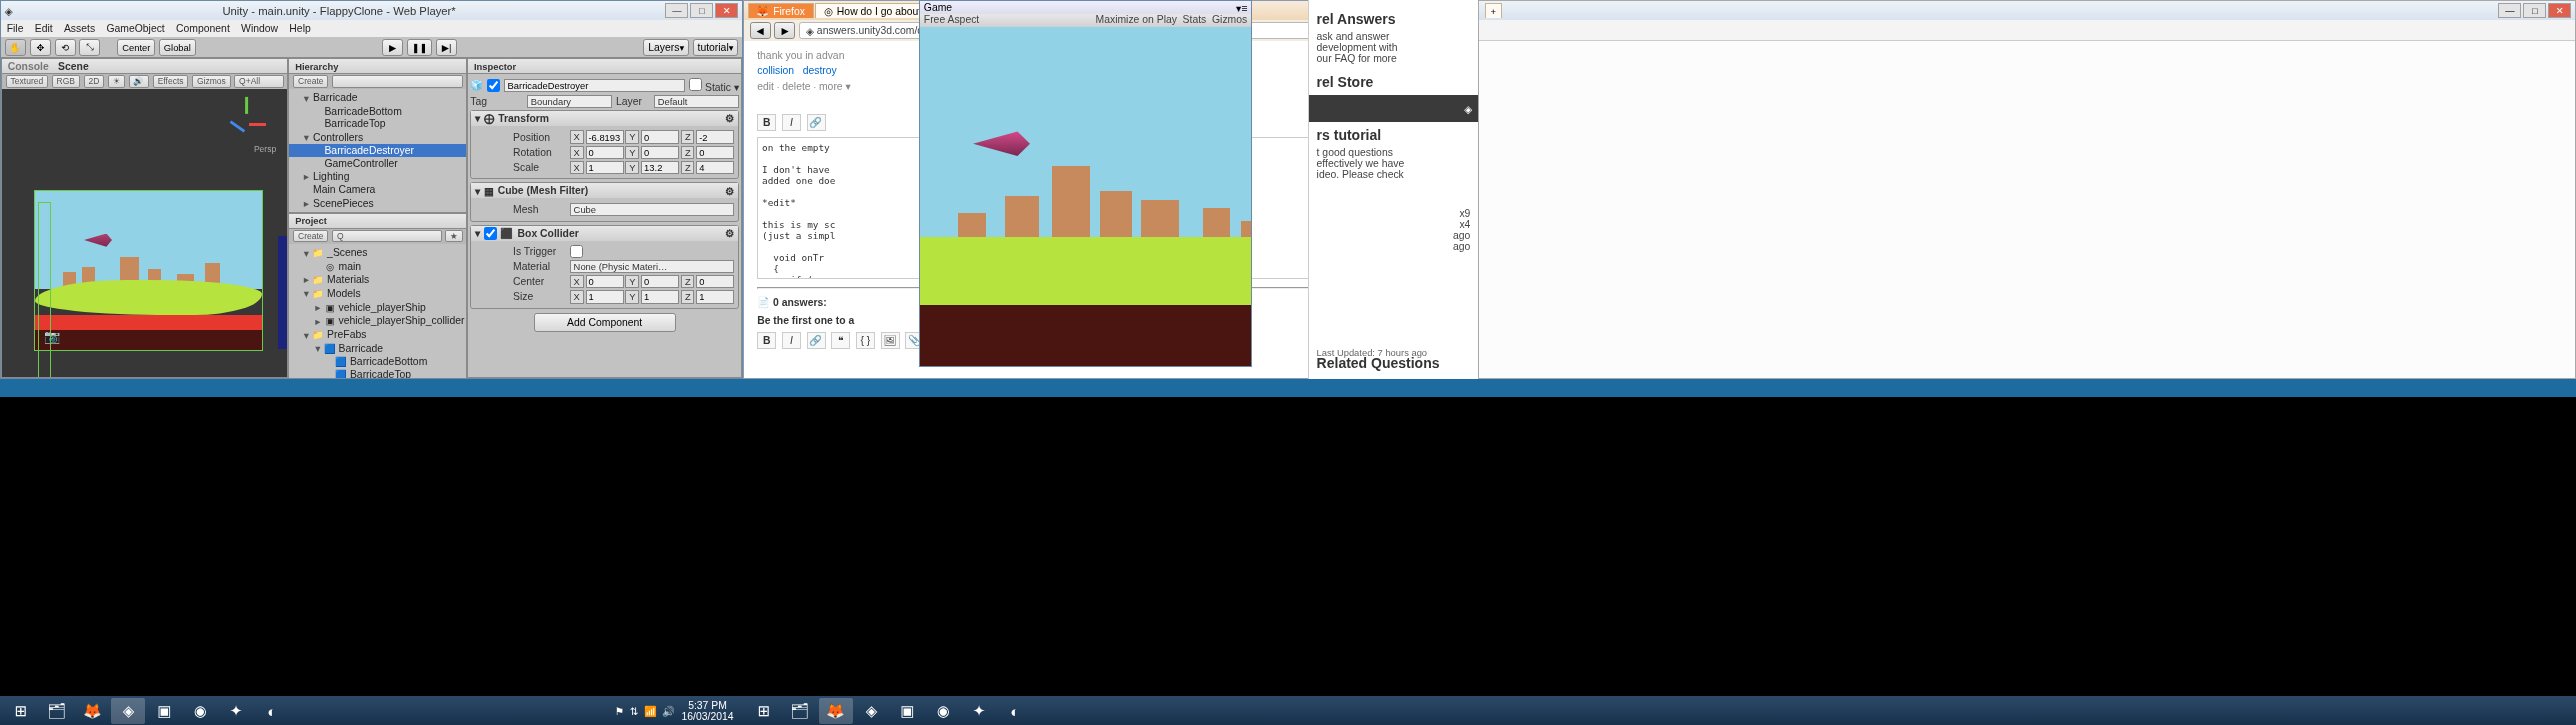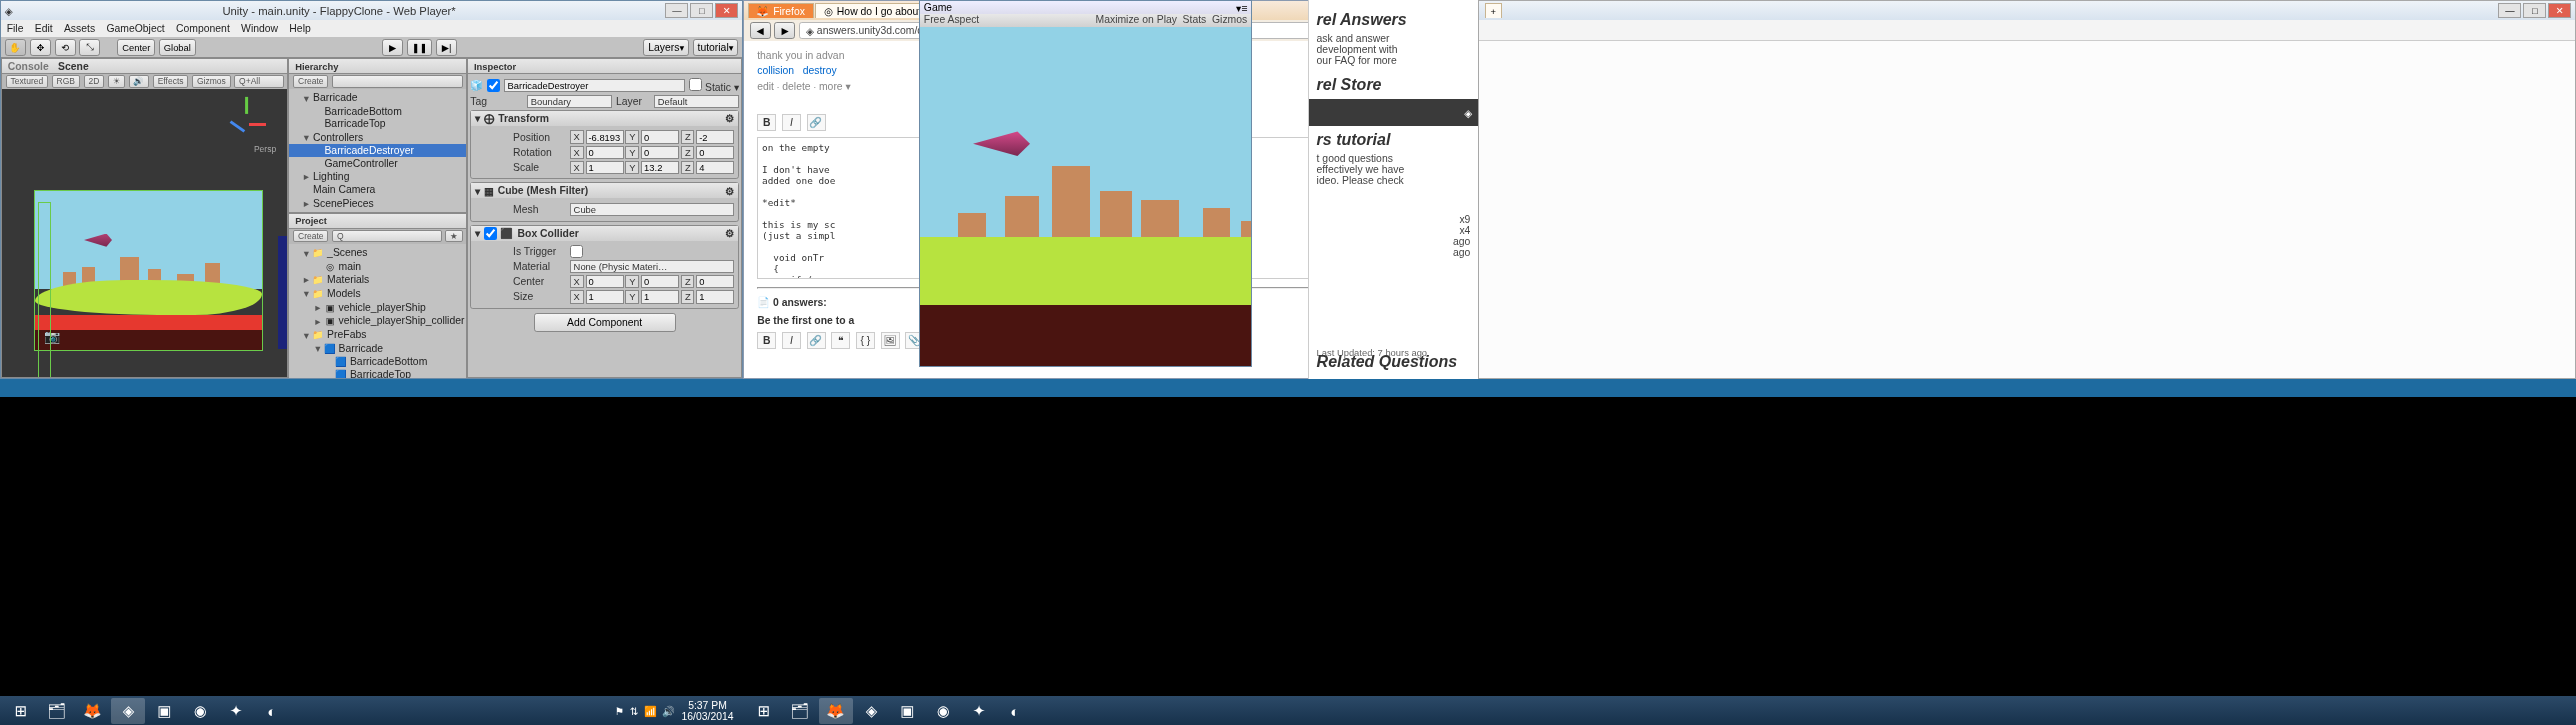--- a/index.html
+++ b/index.html
@@ -82,21 +82,21 @@
 .gamewin-tb .r { margin-left:auto; display:flex; gap:5.7px; }
 .gamewin-view { flex:1; position:relative; background:#92d2e6; overflow:hidden; }
 .gw-hills { position:absolute; left:0; bottom:18%; right:0; height:20%; background:#b7e33f; }
 .gw-ground { position:absolute; left:0; bottom:0; right:0; height:18%; background:#4a1410; }
 .gw-bld { position:absolute; background:#c78a5d; bottom:34%; }
 .gw-ship { position:absolute; left:53px; top:104px; width:57px; height:24.6px; background:linear-gradient(#d54a8a,#7a2850); clip-path:polygon(0 50%,78% 0,100% 50%,78% 100%); }
 .gw-text { position:absolute; top:30px; left:0; right:0; text-align:center; color:#d82e2e; font-weight:700; font-size:19px; }
 
 
 .rcol { position:absolute; left:1308px; top:0; width:170px; height:379px; background:#fff; border-left:0.9px solid #ccc; padding:7.6px; font-size:9.4px; color:#444; overflow:hidden; }
-.rcol h4 { font-size:16px; font-weight:700; margin:3.8px 0; color:#333;font-style:italic; }
+.rcol h4 { font-size:14px; font-weight:700; margin:3.8px 0; color:#333; }
 .store { height:26.5px; background:#3a3a3a; margin:5.7px -7.6px; display:flex; align-items:center; justify-content:flex-end; padding:0 5.7px; }
 
 
 .farwin { position:absolute; left:1478px; top:0; width:1098px; height:379px; background:#fcfcfc; border:0.9px solid #a8a8a8; }
 .farwin .bar1 { height:19px; background:linear-gradient(#eef3f8,#d8e3ef); display:flex; align-items:center; }
 .farwin .bar2 { height:21px; background:#f4f4f4; border-bottom:0.9px solid #ccc; }
 
 
 .taskbar { position:absolute; bottom:0; height:30px; background:linear-gradient(#2c4a68,#16304a); display:flex; align-items:center; padding:0 3.8px; gap:1.9px; }
 .taskbar.left { left:0; width:743px; }

